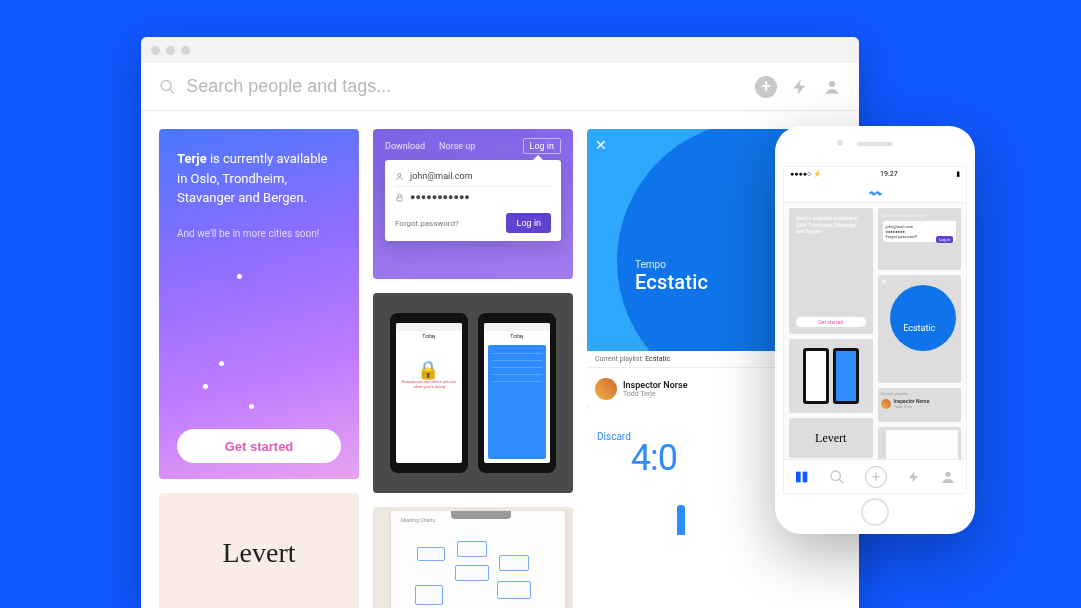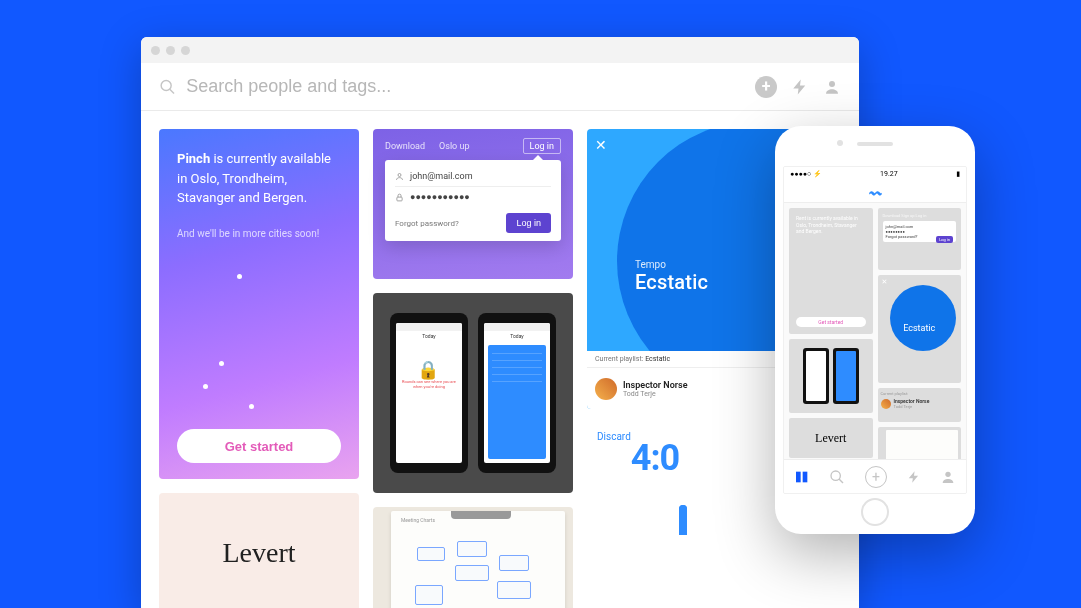--- a/index.html
+++ b/index.html
@@ -175,21 +175,21 @@
   .pllabel{position:absolute;bottom:42px;left:0;right:0;height:16px;background:#fff;font-size:7px;color:#777;display:flex;align-items:center;padding:0 8px;}
   .plname{font-size:9px;font-weight:600;color:#222;}
   .plartist{font-size:7px;color:#888;}
 
   .timer-card{
     width:240px;height:120px;background:#fff;border-radius:4px;
     padding:8px 10px;
     display:flex;flex-direction:row;
   }
   .discard{font-size:10px;color:#2e8cff;}
-  .bigtime{font-size:36px;color:#2e8cff;font-weight:700;letter-spacing:-1px;margin-top:6px;text-align:right;}
+  .bigtime{font-size:36px;color:#2e8cff;font-weight:400;letter-spacing:-1px;margin-top:6px;text-align:right;}
   .timer-arc{height:30px;border:4px solid #2e8cff;border-bottom:none;border-radius:100px 100px 0 0;margin-top:auto;}
 
   
   .phone {
     position: absolute;
     right: 106px;
     top: 126px;
     width: 200px;
     height: 408px;
     background: #fff;
@@ -264,41 +264,41 @@
           <path d="M4 21c0-4 4-6 8-6s8 2 8 6z"></path>
         </svg>
     </div>
   </div>
 
   <div class="grid">
 
     <div class="col">
       <div class="rent-card">
         <div class="rent-title">
-          <b>Pinch</b><span> is currently available in Oslo, Trondheim, Stavanger and Bergen.</span>
+          <b>Terje</b><span> is currently available in Oslo, Trondheim, Stavanger and Bergen.</span>
         </div>
         <div class="rent-sub">And we'll be in more cities soon!</div>
         <div class="map-dots">
           <div class="mdot" style="left:78px;top:145px"></div>
           <div class="mdot" style="left:60px;top:232px"></div>
           <div class="mdot" style="left:44px;top:255px"></div>
           <div class="mdot" style="left:90px;top:275px"></div>
         </div>
         <button class="get-started">Get started</button>
       </div>
       <div class="peach-card">
         <span>Levert</span>
       </div>
     </div>
 
     <div class="col">
       <div class="login-card">
         <div class="login-tabs">
           <span>Download</span>
-          <span>Oslo up</span>
+          <span>Norse up</span>
           <span class="active" style="margin-left:auto;border:1px solid #ffffff88;padding:2px 6px;border-radius:2px;">Log in</span>
         </div>
         <div class="login-panel">
           <div class="field">
             <svg width="9" height="9" viewBox="0 0 24 24" fill="none" stroke="#888" stroke-width="2">
                 <circle cx="12" cy="8" r="4"></circle>
                 <path d="M4 21c0-4 4-6 8-6s8 2 8 6"></path>
               </svg>
             <span>john@mail.com</span>
           </div>

